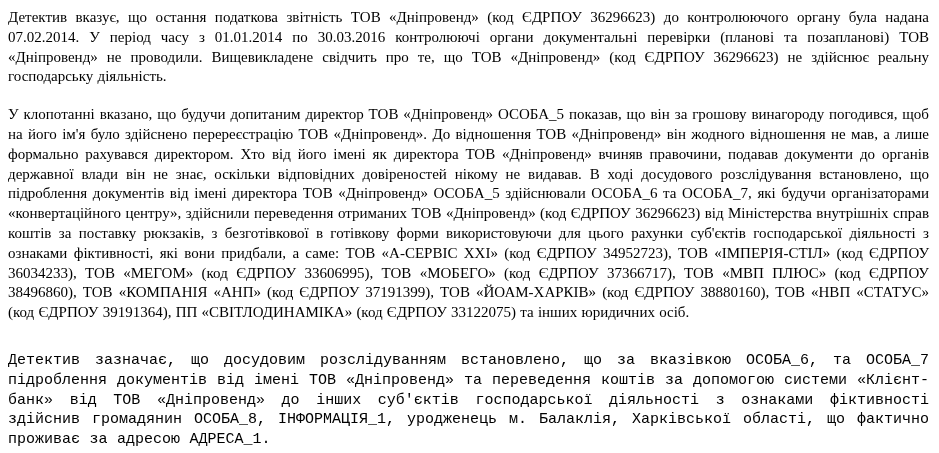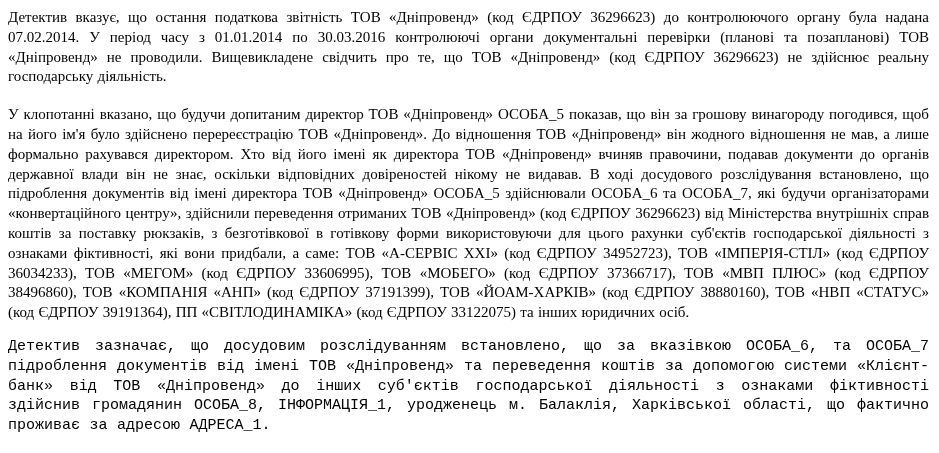--- a/index.html
+++ b/index.html
@@ -29,21 +29,21 @@
     line-height: 1.32;
     margin: 0 0 16px 0;
     hyphens: none;
     word-spacing: 0.5px;
   }
   .para:last-child {
     margin-bottom: 0;
     font-family: Liberation Mono, monospace;
   }
   .p1 { margin-bottom: 18px; }
-  .p2 { margin-bottom: 14px; }
+  .p2 { margin-bottom: 28px; }
   .p3 { margin-bottom: 0; }
 </style>
 </head>
 <body>
 
 <div class="page">
   <p class="para p1">Детектив вказує, що остання податкова звітність ТОВ «Дніпровенд» (код ЄДРПОУ 36296623) до контролюючого органу була надана 07.02.2014. У період часу з 01.01.2014 по 30.03.2016 контролюючі органи документальні перевірки (планові та позапланові) ТОВ «Дніпровенд» не проводили. Вищевикладене свідчить про те, що ТОВ «Дніпровенд» (код ЄДРПОУ 36296623) не здійснює реальну господарську діяльність.</p>
   <p class="para p2">У клопотанні вказано, що будучи допитаним директор ТОВ «Дніпровенд» ОСОБА_5 показав, що він за грошову винагороду погодився, щоб на його ім'я було здійснено перереєстрацію ТОВ «Дніпровенд». До відношення ТОВ «Дніпровенд» він жодного відношення не мав, а лише формально рахувався директором. Хто від його імені як директора ТОВ «Дніпровенд» вчиняв правочини, подавав документи до органів державної влади він не знає, оскільки відповідних довіреностей нікому не видавав. В ході досудового розслідування встановлено, що підроблення документів від імені директора ТОВ «Дніпровенд» ОСОБА_5 здійснювали ОСОБА_6 та ОСОБА_7, які будучи організаторами «конвертаційного центру», здійснили переведення отриманих ТОВ «Дніпровенд» (код ЄДРПОУ 36296623) від Міністерства внутрішніх справ коштів за поставку рюкзаків, з безготівкової в готівкову форми використовуючи для цього рахунки суб'єктів господарської діяльності з ознаками фіктивності, які вони придбали, а саме: ТОВ «А-СЕРВІС ХХІ» (код ЄДРПОУ 34952723), ТОВ «ІМПЕРІЯ-СТІЛ» (код ЄДРПОУ 36034233), ТОВ «МЕГОМ» (код ЄДРПОУ 33606995), ТОВ «МОБЕГО» (код ЄДРПОУ 37366717), ТОВ «МВП ПЛЮС» (код ЄДРПОУ 38496860), ТОВ «КОМПАНІЯ «АНП» (код ЄДРПОУ 37191399), ТОВ «ЙОАМ-ХАРКІВ» (код ЄДРПОУ 38880160), ТОВ «НВП «СТАТУС» (код ЄДРПОУ 39191364), ПП «СВІТЛОДИНАМІКА» (код ЄДРПОУ 33122075) та інших юридичних осіб.</p>
   <p class="para p3">Детектив зазначає, що досудовим розслідуванням встановлено, що за вказівкою ОСОБА_6, та ОСОБА_7 підроблення документів від імені ТОВ «Дніпровенд» та переведення коштів за допомогою системи «Клієнт-банк» від ТОВ «Дніпровенд» до інших суб'єктів господарської діяльності з ознаками фіктивності здійснив громадянин ОСОБА_8, ІНФОРМАЦІЯ_1, уродженець м. Балаклія, Харківської області, що фактично проживає за адресою АДРЕСА_1.</p>
 </div>

